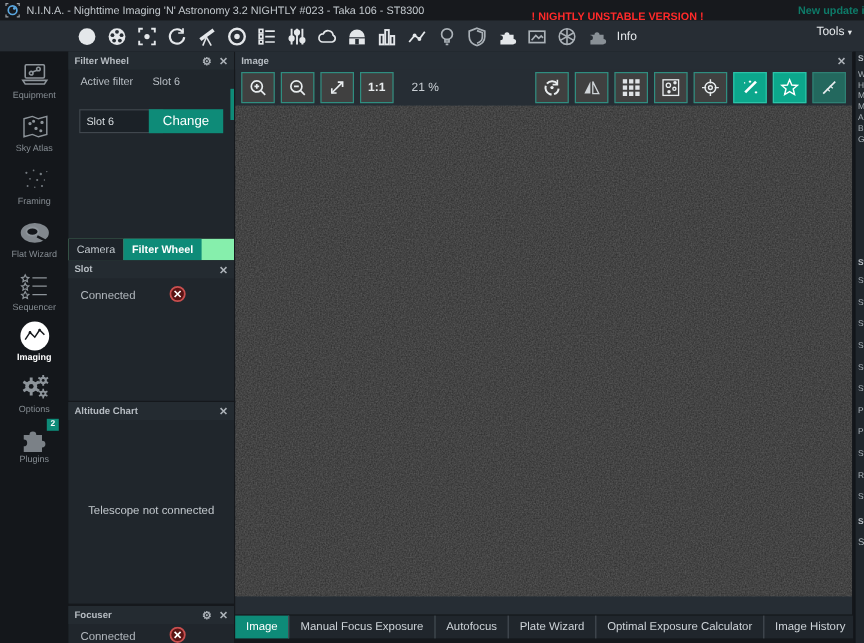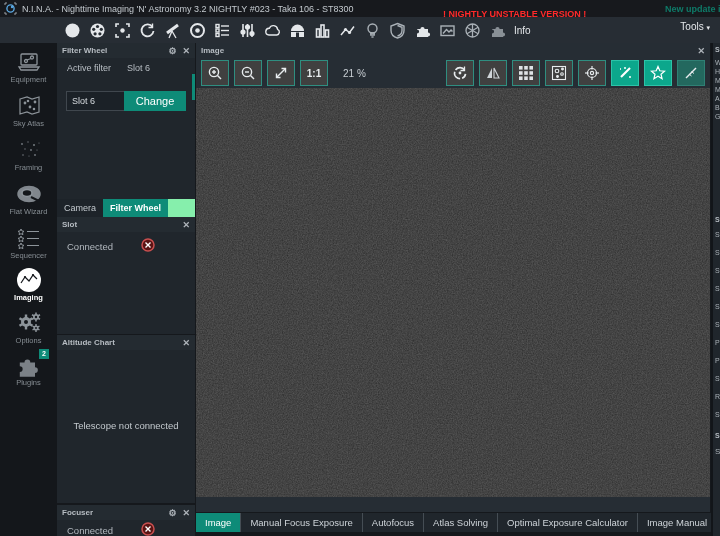--- a/index.html
+++ b/index.html
@@ -513,23 +513,23 @@
     </defs>
     <rect width="514" height="409" fill="#2c2c2c"></rect>
     <rect width="514" height="409" filter="url(#grain)"></rect>
   </svg>
 </div>
 
 <div class="btabs">
   <div class="btab active">Image</div>
   <div class="btab">Manual Focus Exposure</div>
   <div class="btab">Autofocus</div>
-  <div class="btab">Atlas Solving</div>
+  <div class="btab">Plate Wizard</div>
   <div class="btab">Optimal Exposure Calculator</div>
-  <div class="btab">Image Manual</div>
+  <div class="btab">Image History</div>
 </div>
 
 <div class="rsliver">
   <span class="rfrag rhead" style="margin-top:3px">St</span>
   <span class="rfrag" style="margin-top:6px">W</span>
   <span class="rfrag" style="margin-top:2px">H</span>
   <span class="rfrag" style="margin-top:2px">M</span>
   <span class="rfrag" style="margin-top:2px">M</span>
   <span class="rfrag" style="margin-top:2px">A</span>
   <span class="rfrag" style="margin-top:2px">B</span>

